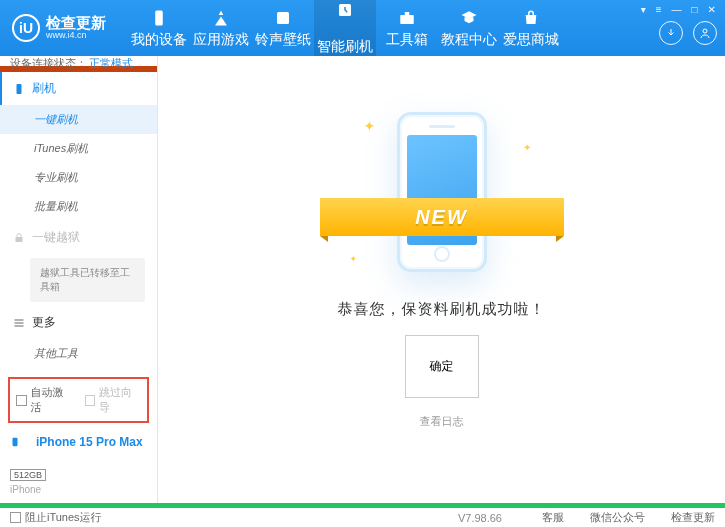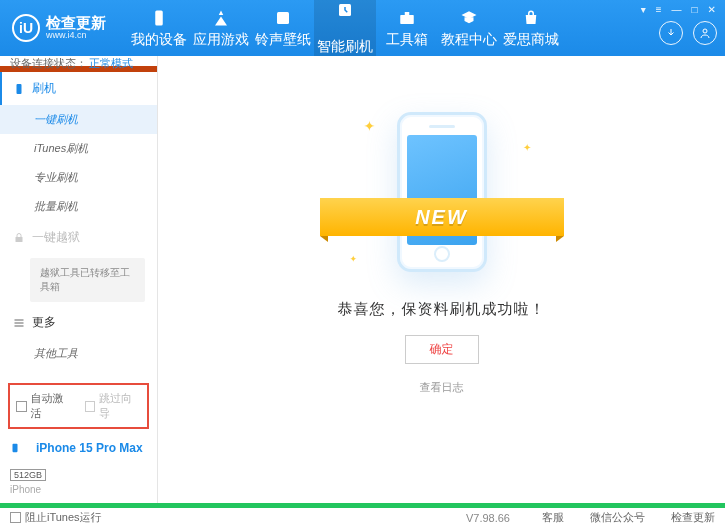--- a/index.html
+++ b/index.html
@@ -31,40 +31,40 @@
 .side-item.active { background: #e8f2fc; color: #1b8ae8; }
 .side-note { background: #f3f3f3; color: #888; padding: 8px 10px; margin: 4px 12px 4px 30px; font-size: 10px; line-height: 1.4; border-radius: 2px; }
 .checkbox-row { border: 2px solid #e74c3c; margin: 6px 8px; padding: 6px 6px; display: flex; gap: 12px; }
 .cb { display: flex; align-items: center; gap: 4px; font-size: 11px; color: #666; cursor: pointer; }
 .cb.dim { color: #bbb; }
 .cb-box { width: 11px; height: 11px; border: 1px solid #999; background: #fff; }
 .cb.dim .cb-box { border-color: #ccc; }
 .device { padding: 6px 10px 8px; }
 .device-name { color: #1b8ae8; font-size: 12px; font-weight: bold; display: flex; align-items: center; gap: 16px; }
 .device-name svg { fill: #1b8ae8; }
-.storage { display: inline-block; border: 1px solid #999; padding: 0 3px; font-size: 9px; color: #555; margin-top: 14px; }
+.storage { display: inline-block; border: 1px solid #999; padding: 0 3px; font-size: 9px; color: #555; margin-top: 20px; }
 .dev-type { color: #aaa; font-size: 10px; margin-top: 3px; }
 .main { flex: 1; display: flex; flex-direction: column; align-items: center; justify-content: flex-start; padding-top: 56px; position: relative; }
 .illus { position: relative; width: 200px; height: 170px; display: flex; justify-content: center; }
 .phone { width: 90px; height: 160px; background: #fff; border: 3px solid #d0e9fb; border-radius: 14px; box-shadow: 0 12px 30px rgba(120,180,230,.25), inset 0 0 0 2px #f0f8ff; position: relative; }
 .phone::before { content: ""; position: absolute; top: 10px; left: 50%; transform: translateX(-50%); width: 26px; height: 3px; background: #dbeefb; border-radius: 2px; }
 .phone::after { content: ""; position: absolute; bottom: 7px; left: 50%; transform: translateX(-50%); width: 12px; height: 12px; border: 2px solid #dbeefb; border-radius: 50%; }
 .screen { position: absolute; top: 20px; left: 7px; right: 7px; bottom: 24px; background: linear-gradient(160deg,#6ec3ff,#3ba3ef); border-radius: 3px; }
 .ribbon { position: absolute; top: 86px; left: -22px; right: -22px; height: 38px; background: linear-gradient(to bottom,#ffd34d,#ffb400); display: flex; align-items: center; justify-content: center; color: #fff; font-weight: 900; font-size: 20px; font-style: italic; letter-spacing: 2px; text-shadow: 0 2px 0 rgba(0,0,0,.15); }
 .ribbon::before, .ribbon::after { content: ""; position: absolute; bottom: -6px; border-top: 6px solid #cc8a00; }
 .ribbon::before { left: 0; border-left: 8px solid transparent; }
 .ribbon::after { right: 0; border-right: 8px solid transparent; }
 .spark { position: absolute; color: #ffcf3d; font-size: 14px; }
 .s1 { top: 6px; left: 22px; } .s2 { top: 30px; right: 10px; font-size: 10px; } .s3 { bottom: 18px; left: 8px; font-size: 9px; }
 .success-text { margin-top: 18px; font-size: 15px; color: #333; letter-spacing: 1px; }
-.ok-btn { margin-top: 16px; border: 1px solid #ccc; background: #fff; padding: 5px 24px; font-size: 12px; color: #ef4444; cursor: pointer; }
+.ok-btn { margin-top: 16px; border: 1px solid #ccc; background: #fff; padding: 22px 24px; font-size: 12px; color: #000000; cursor: pointer; }
 .view-log { margin-top: 16px; font-size: 11px; color: #999; cursor: pointer; }
 .footer { height: 24px; border-top: 5px solid #22c55e; display: flex; align-items: center; padding: 0 10px; font-size: 11px; color: #666; gap: 12px; }
 .footer .left { display: flex; align-items: center; gap: 4px; }
-.version { margin-left: auto; margin-right: 6px; color: #888; }
+.version { margin-left: auto; margin-right: 14px; color: #888; }
 .flink { margin-left: 14px; cursor: pointer; }
 .sidebar-scroll { flex: 1; overflow: hidden; }
 </style>
 </head>
 <body>
 
 <div class="header">
   <div class="logo">
     <div class="logo-circle">iU</div>
     <div class="logo-text">

